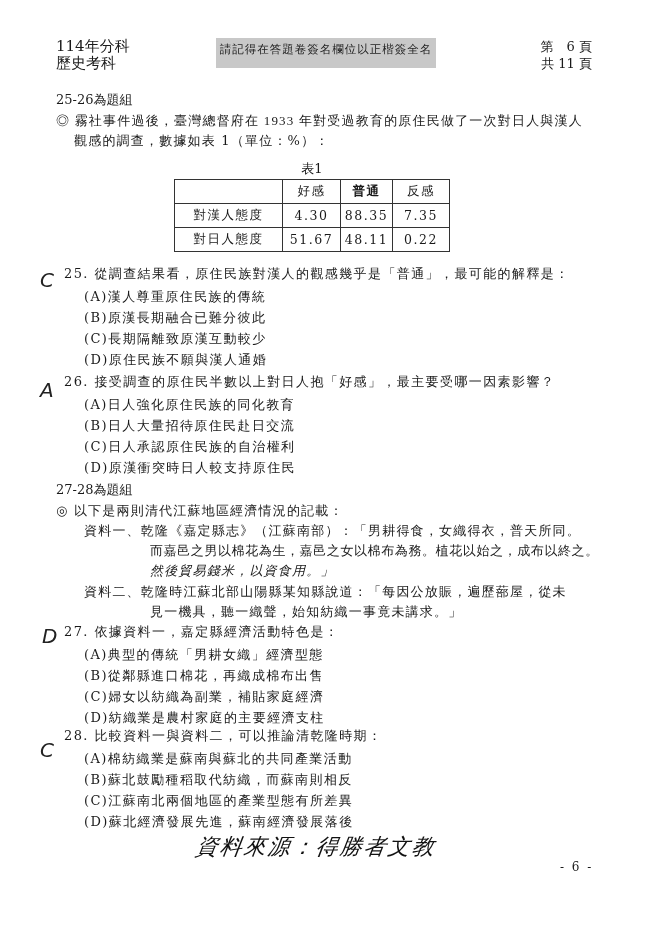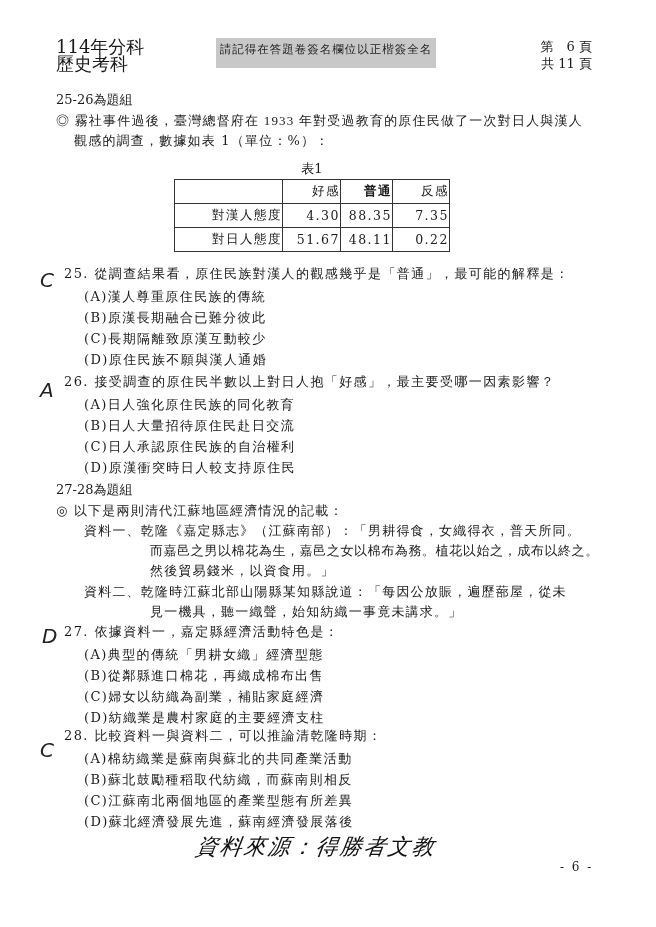--- a/index.html
+++ b/index.html
@@ -1,39 +1,39 @@
 <!DOCTYPE html>
 <html><head>
   <meta charset="utf-8">
   <style>
     html, body { margin: 0; padding: 0; }
     body {
       width: 656px; height: 927px; background: #ffffff; position: relative; overflow: hidden;
       font-family: "DejaVu Serif", "Liberation Serif", serif; color: #1a1a1a;
     }
     .abs { position: absolute; }
-    .hdr-left { left: 56px; top: 38px; font-size: 18px; line-height: 17px; }
+    .hdr-left { left: 56px; top: 38px; font-size: 15px; line-height: 17px; }
     .hdr-right { left: 534px; top: 38px; font-size: 13px; line-height: 17px; text-align: right; width: 58px; }
     .notice {
       left: 216px; top: 38px; width: 220px; height: 30px; background: #c8c8c8;
       font-size: 11.5px; line-height: 22px; text-align: center; letter-spacing: 1px; color: #222;
     }
     .group-title { font-size: 13px; left: 56px; }
     .text { font-size: 13px; line-height: 20px; letter-spacing: 1.2px; white-space: nowrap; }
     .q-line { font-size: 13px; line-height: 20px; letter-spacing: 1.4px; white-space: nowrap; }
     .opt { font-size: 13px; line-height: 20.5px; letter-spacing: 1.4px; white-space: nowrap; left: 84px; }
     .handwrite {
       font-family: "DejaVu Sans", sans-serif; font-style: italic; font-size: 20px; color: #222;
     }
     table.data {
       position: absolute; left: 174px; top: 179px; width: 276px; border-collapse: collapse;
       font-size: 12.5px;
     }
     table.data td {
-      border: 1px solid #333; height: 23px; text-align: right; padding: 0; letter-spacing: 1.5px;
+      border: 1px solid #333; height: 23px; text-align: center; padding: 0; letter-spacing: 1.5px;
     }
     .tbl-caption { left: 174px; width: 276px; top: 160px; text-align: center; font-size: 13px; }
     .sig {
       left: 196px; top: 832px; font-family: "DejaVu Sans", sans-serif; font-style: italic;
       font-size: 22px; letter-spacing: 2px; color: #111; transform: skewX(-8deg);
     }
     .page-num { left: 560px; top: 860px; font-size: 12px; letter-spacing: 2px; }
   </style>
 </head>
 <body>
@@ -87,21 +87,21 @@
 <div class="abs q-line" style="left:64px; top:372px;">26. 接受調查的原住民半數以上對日人抱「好感」，最主要受哪一因素影響？</div>
 <div class="abs opt" style="top:395px;">(A)日人強化原住民族的同化教育</div>
 <div class="abs opt" style="top:416px;">(B)日人大量招待原住民赴日交流</div>
 <div class="abs opt" style="top:437px;">(C)日人承認原住民族的自治權利</div>
 <div class="abs opt" style="top:458px;">(D)原漢衝突時日人較支持原住民</div>
 
 <div class="abs group-title" style="top:481px;">27-28為題組</div>
 <div class="abs text" style="left:56px; top:501px;">◎ 以下是兩則清代江蘇地區經濟情況的記載：</div>
 <div class="abs text" style="left:84px; top:521px;">資料一、乾隆《嘉定縣志》（江蘇南部）：「男耕得食，女織得衣，普天所同。</div>
 <div class="abs text" style="left:150px; top:541px; letter-spacing:0.6px;">而嘉邑之男以棉花為生，嘉邑之女以棉布為務。植花以始之，成布以終之。</div>
-<div class="abs text" style="left:150px; top:561px;">然後貿易錢米，以資食用。」</div>
+<div class="abs text" style="left:150px; top:561px;font-style:italic;">然後貿易錢米，以資食用。」</div>
 <div class="abs text" style="left:84px; top:582px;">資料二、乾隆時江蘇北部山陽縣某知縣說道：「每因公放賑，遍歷蔀屋，從未</div>
 <div class="abs text" style="left:150px; top:602px;">見一機具，聽一織聲，始知紡織一事竟未講求。」</div>
 
 <div class="abs handwrite" style="left:42px; top:624px;">D</div>
 <div class="abs q-line" style="left:64px; top:622px;">27. 依據資料一，嘉定縣經濟活動特色是：</div>
 <div class="abs opt" style="top:645px;">(A)典型的傳統「男耕女織」經濟型態</div>
 <div class="abs opt" style="top:666px;">(B)從鄰縣進口棉花，再織成棉布出售</div>
 <div class="abs opt" style="top:687px;">(C)婦女以紡織為副業，補貼家庭經濟</div>
 <div class="abs opt" style="top:708px;">(D)紡織業是農村家庭的主要經濟支柱</div>
 

